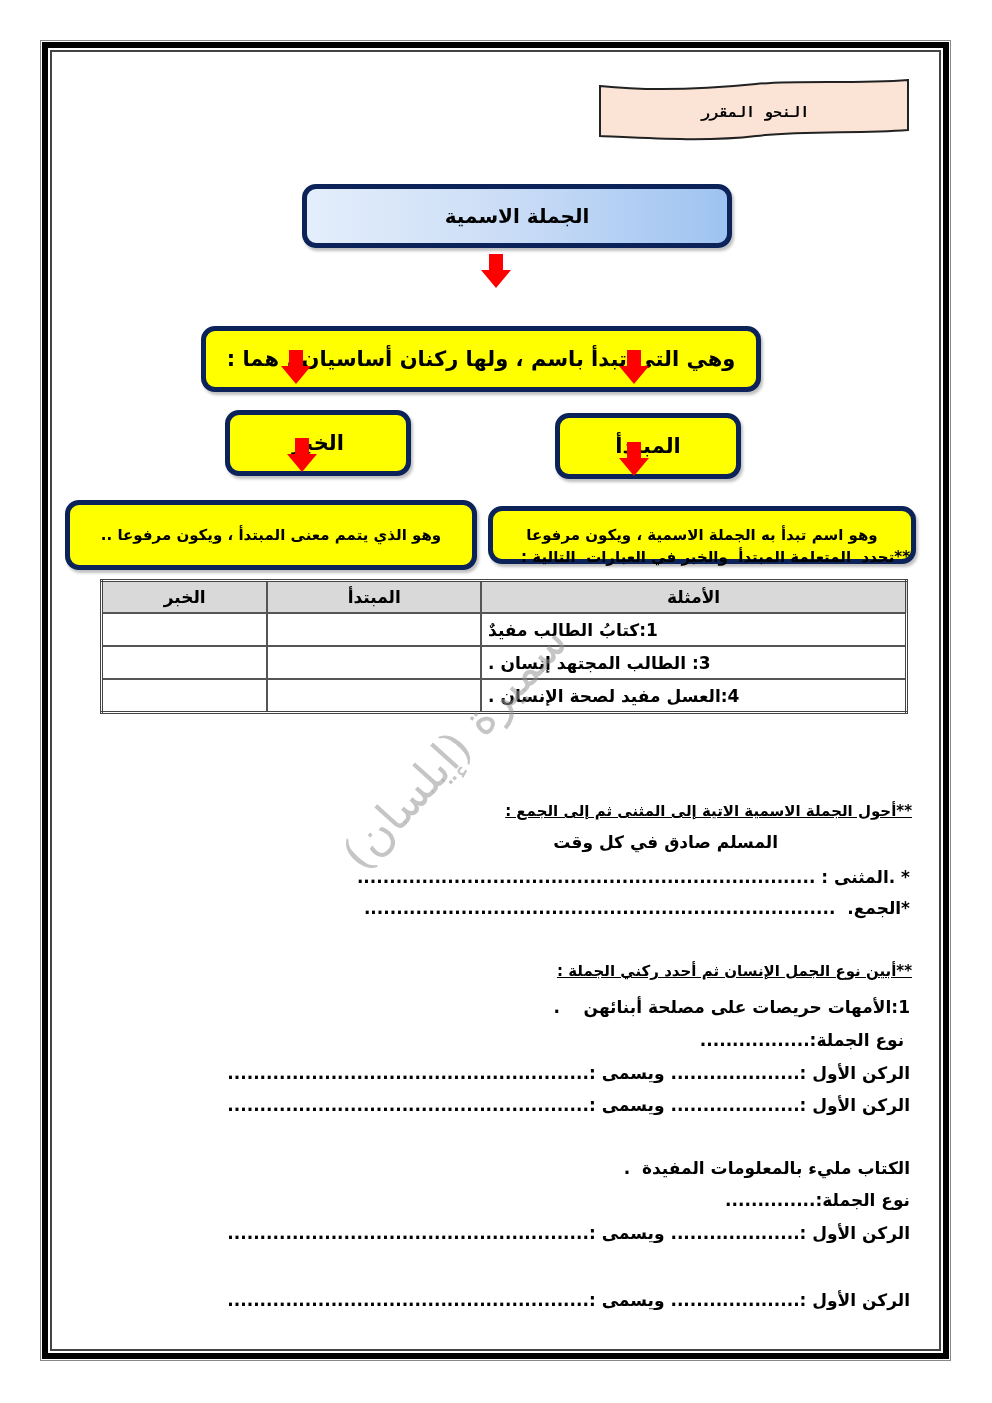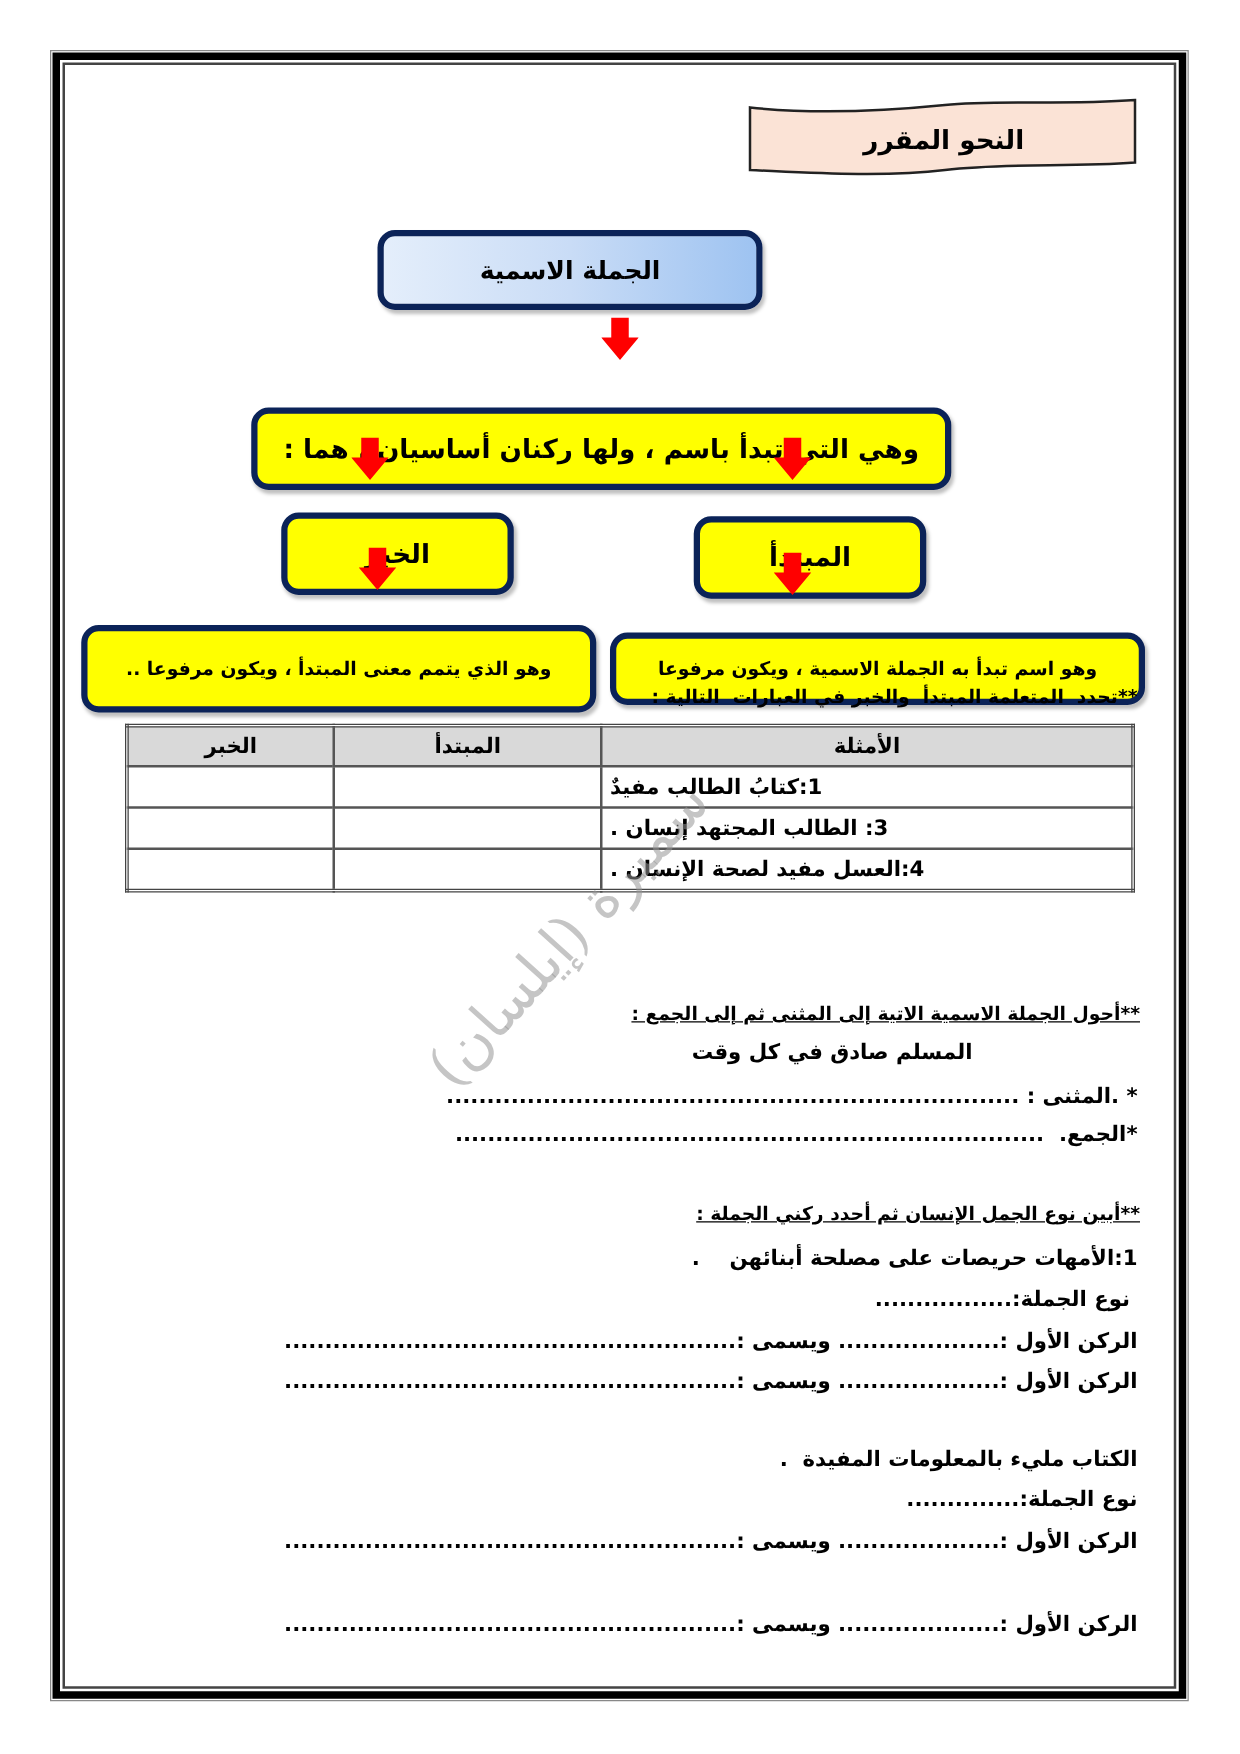--- a/index.html
+++ b/index.html
@@ -9,21 +9,21 @@
          border:1px solid #888; box-sizing:border-box; }
   .frame-mid { position:absolute; left:42px; top:42px; width:907px; height:1317px;
          border:6px solid #000; box-sizing:border-box; }
   .frame-inner { position:absolute; left:50px; top:50px; width:891px; height:1301px;
          border:2px solid #444; box-sizing:border-box; }
 
   .banner { position:absolute; left:596px; top:78px; width:318px; height:68px; }
   .banner svg { position:absolute; left:0; top:0; }
   .banner-text { position:absolute; left:0; top:0; width:318px; height:68px;
          display:flex; align-items:center; justify-content:center;
-         font-size:21px; font-weight:bold; }
+         font-size:15px; font-weight:bold;font-family:Liberation Mono, monospace; }
 
   .box { position:absolute; box-sizing:border-box; border:5px solid #0b2358;
          border-radius:14px; display:flex; align-items:center; justify-content:center;
          font-weight:bold; box-shadow:2px 3px 3px rgba(0,0,0,0.25); }
   .box.blue { background:linear-gradient(90deg,#e4eefb 0%,#c9dcf6 50%,#9ec3f1 100%); }
   .box.yellow { background:#ffff00;margin-top:36px; }
 
   .arrow { position:absolute; width:30px; height:34px; }
 
   .instr { position:absolute; font-weight:bold; font-size:15px; white-space:pre; }
@@ -49,21 +49,21 @@
 <div class="frame-mid"></div>
 <div class="frame-inner"></div>
 
 <div class="banner">
   <svg width="318" height="68" viewBox="0 0 318 68">
     <path d="M4,8 C60,14 120,10 160,6 C200,2 260,6 312,2 L312,52 C260,56 210,52 160,58 C110,64 50,60 4,58 Z" fill="#fbe3d6" stroke="#222" stroke-width="2"></path>
   </svg>
   <div class="banner-text">النحو المقرر</div>
 </div>
 
-<div class="box blue" style="left:302px;top:184px;width:308px;height:64px;font-size:20px;">الجملة الاسمية</div>
+<div class="box blue" style="left:302px;top:184px;width:430px;height:64px;font-size:20px;">الجملة الاسمية</div>
 
 <svg class="arrow" style="left:481px;top:254px;" viewBox="0 0 30 34">
   <polygon points="8,0 22,0 22,16 30,16 15,34 0,16 8,16" fill="#ff0000"></polygon>
 </svg>
 
 <div class="box yellow" style="left:201px;top:290px;width:560px;height:66px;font-size:21px;">وهي التي تبدأ باسم ، ولها ركنان أساسيان  ، هما :</div>
 
 <svg class="arrow" style="left:281px;top:350px;" viewBox="0 0 30 34">
   <polygon points="8,0 22,0 22,16 30,16 15,34 0,16 8,16" fill="#ff0000"></polygon>
 </svg>

